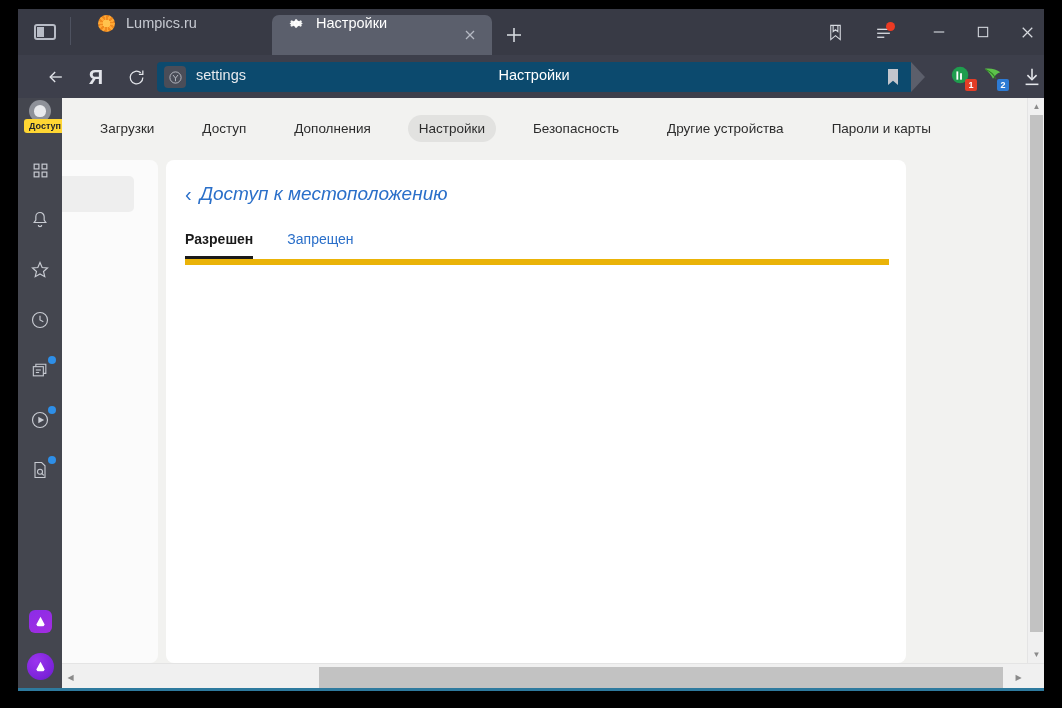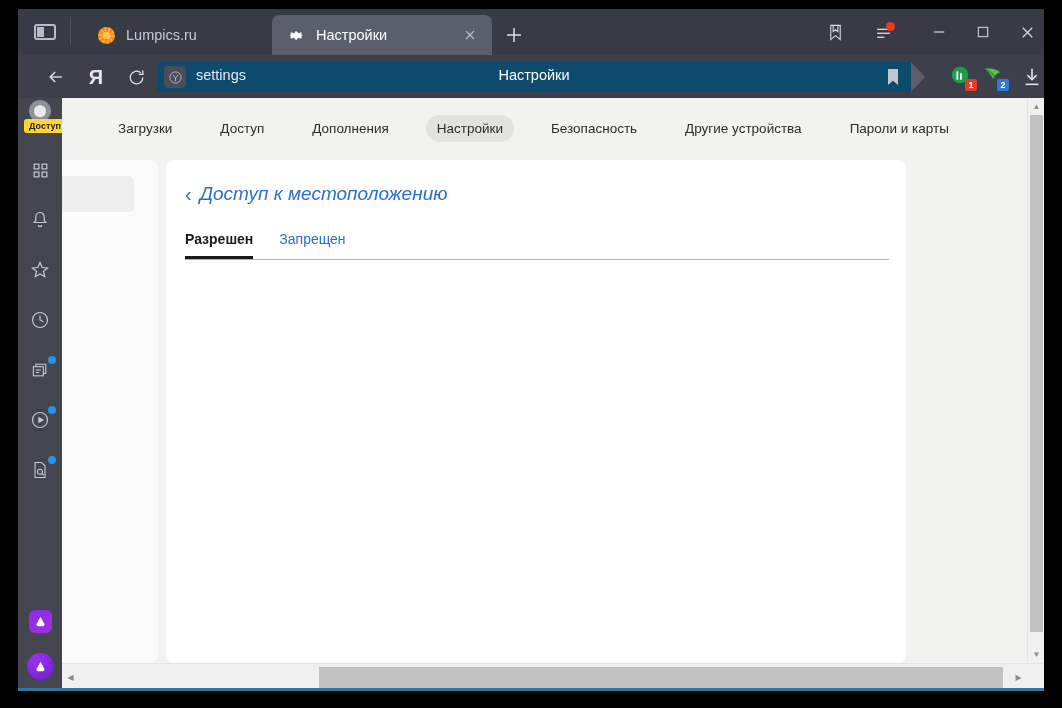--- a/index.html
+++ b/index.html
@@ -63,21 +63,21 @@
     width: 1px;
     height: 28px;
     background: #4e5260;
   }
 
   .tab {
     position: absolute;
     top: 6px;
     height: 40px;
     display: flex;
-    align-items: center;
+    align-items: flex-start;
     box-sizing: border-box;
   }
   .tab.inactive {
     left: 58px;
     width: 196px;
     padding-left: 22px;
   }
   .tab.active {
     left: 254px;
     width: 220px;
@@ -368,21 +368,21 @@
     overflow: hidden;
   }
   .pagenav {
     position: absolute;
     left: 0; top: 0;
     right: 0;
     height: 60px;
     background: #f2f2f0;
     display: flex;
     align-items: center;
-    padding-left: 45px;
+    padding-left: 27px;
     box-sizing: border-box;
   }
   .pagenav-item {
     font-size: 13.5px;
     color: #2c2c2c;
     margin-right: 26px;
     padding: 6px 11px;
     border-radius: 14px;
     white-space: nowrap;
   }
@@ -431,21 +431,22 @@
     line-height: 1;
   }
   .page-title {
     font-size: 19px;
     color: #2a6fc9;
     font-style: italic;
   }
   .subtabs {
     display: flex;
     margin: 26px 17px 0 19px;
-    border-bottom: 1px solid #eab308;
+    border-bottom: 6px solid #eab308;
+    gap: 8px;
   }
   .subtab {
     font-size: 14px;
     padding-bottom: 9px;
     margin-right: 26px;
     color: #2a6fc9;
   }
   .subtab.active {
     color: #1a1a1a;
     font-weight: bold;

